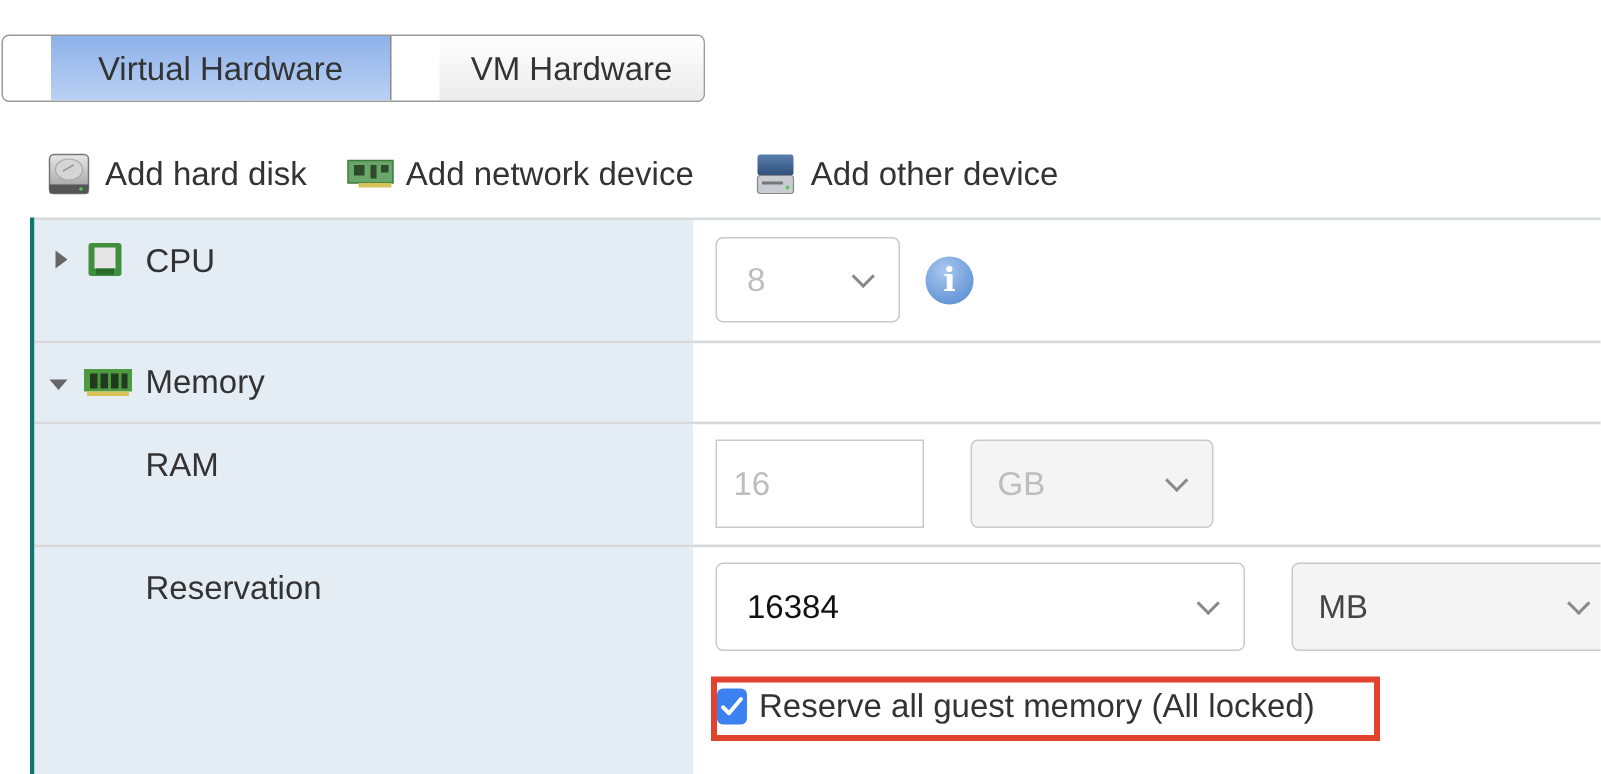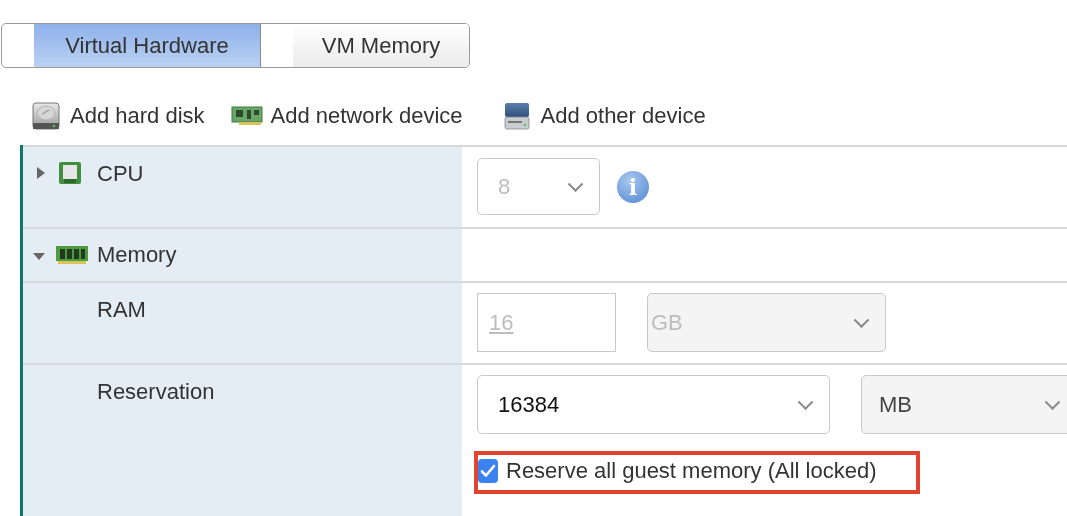--- a/index.html
+++ b/index.html
@@ -21,35 +21,35 @@
   .row .value-cell { position: absolute; left: 439px; top: 0; bottom: 0; right: 0; background: #ffffff; }
   .lbl { position: absolute; font-size: 22px; color: #333; white-space: nowrap; }
 
   .caret-right { position: absolute; width: 0; height: 0; border-top: 6px solid transparent; border-bottom: 6px solid transparent; border-left: 8px solid #666; }
   .caret-down { position: absolute; width: 0; height: 0; border-left: 6px solid transparent; border-right: 6px solid transparent; border-top: 7px solid #666; }
 
   .select { position: absolute; border: 1px solid #c9c9c9; border-radius: 5px; background: #fff; font-size: 22px; display: flex; align-items: center; padding-left: 20px; cursor: pointer; }
   .select.disabled { color: #bdbdbd; }
   .select.grey { background: #f4f4f4; }
   .select .chev { position: absolute; right: 18px; top: 50%; width: 11px; height: 11px; border-right: 2px solid #8a8a8a; border-bottom: 2px solid #8a8a8a; transform: translateY(-75%) rotate(45deg); }
-  .input { position: absolute; border: 1px solid #c9c9c9; background: #fff; font-size: 22px; color: #bdbdbd; display: flex; align-items: center; padding-left: 11px; text-decoration: underline; }
+  .input { position: absolute; border: 1px solid #c9c9c9; background: #fff; font-size: 22px; color: #bdbdbd; display: flex; align-items: center; padding-left: 11px; }
 
   .info { position: absolute; width: 32px; height: 32px; border-radius: 50%; background: radial-gradient(circle at 40% 30%, #a9c8ef, #4f86cf); display: flex; align-items: center; justify-content: center; color: #fff; font-weight: bold; font-size: 22px; font-family: "DejaVu Serif", serif; cursor: pointer; }
 
   .highlight { position: absolute; left: 474px; top: 451px; width: 446px; height: 43px; border: 4px solid #e2432e; }
   .chk-wrap { position: absolute; left: 478px; top: 458px; display: flex; align-items: center; cursor: pointer; }
   .chk { width: 20px; height: 24px; background: #3b82f0; border-radius: 4px; display: flex; align-items: center; justify-content: center; margin-right: 8px; }
   .chk-label { font-size: 22px; color: #333; white-space: nowrap; }
 </style>
 </head>
 <body>
 
 <div class="tabs">
   <div class="tab active">Virtual Hardware</div>
-  <div class="tab inactive">VM Memory</div>
+  <div class="tab inactive">VM Hardware</div>
 </div>
 
 <div class="toolbar">
   <div class="tool">
     <span class="ico">
       <svg width="30" height="30" viewBox="0 0 30 30">
         <defs>
             <linearGradient id="hd" x1="0" y1="0" x2="0" y2="1">
               <stop offset="0" stop-color="#e8e8e8"></stop>
               <stop offset="1" stop-color="#9a9a9a"></stop>
@@ -137,21 +137,21 @@
   </div>
 
   <div class="row" style="top:136px; height:82px;">
     <div class="label-cell">
       <span class="lbl" style="left:74px; top:14px;">RAM</span>
     </div>
     <div class="value-cell">
       <div class="input" style="left:15px; top:10px; width:139px; height:59px;">
         <span>16</span>
       </div>
-      <div class="select disabled grey" style="left:185px; top:10px; width:239px; height:59px; padding-left:3px;">
+      <div class="select disabled grey" style="left:185px; top:10px; width:162px; height:59px; padding-left:17px;">
         <span>GB</span>
         <span class="chev"></span>
       </div>
     </div>
   </div>
 
   <div class="row" style="top:218px; height:153px;">
     <div class="label-cell">
       <span class="lbl" style="left:74px; top:14px;">Reservation</span>
     </div>

